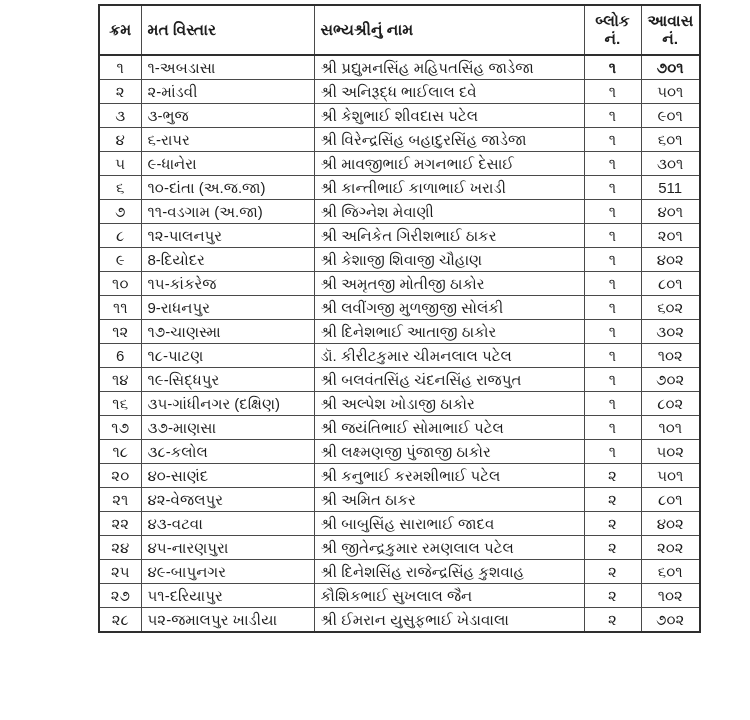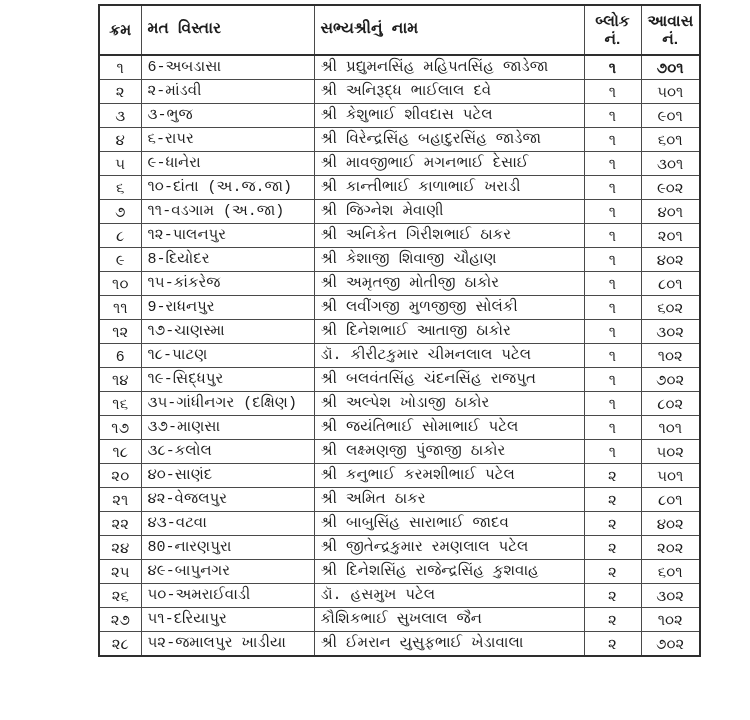--- a/index.html
+++ b/index.html
@@ -45,21 +45,21 @@
     height: 21px;
     white-space: nowrap;
     vertical-align: middle;
   }
   .col-serial   { width: 42px;  }
   .col-const    { width: 173px; }
   .col-name     { width: 270px; }
   .col-block    { width: 57px;  }
   .col-res      { width: 59px;  }
   .c  { text-align: center; }
-  .l  { text-align: left; font-family: Liberation Mono, monospace; }
+  .l  { text-align: left; }
   th.wrapable { white-space: normal; }
   td.bold { font-weight: bold; }
 </style>
 </head>
 <body>
 
 <div class="sheet">
   <table class="roster">
     <colgroup>
       <col class="col-serial">
@@ -73,21 +73,21 @@
         <th class="c">ક્રમ</th>
         <th class="l">મત વિસ્તાર</th>
         <th class="l">સભ્યશ્રીનું નામ</th>
         <th class="c wrapable">બ્લોક નં.</th>
         <th class="c wrapable">આવાસ નં.</th>
       </tr>
     </thead>
     <tbody>
         <tr>
       <td class="c">૧</td>
-      <td class="l">6-અબડાસા</td>
+      <td class="l">૧-અબડાસા</td>
       <td class="l">શ્રી પ્રદ્યુમનસિંહ મહિપતસિંહ જાડેજા</td>
       <td class="c bold">૧</td>
       <td class="c bold">૭૦૧</td>
     </tr>
         <tr>
       <td class="c">૨</td>
       <td class="l">૨-માંડવી</td>
       <td class="l">શ્રી અનિરૂદ્ધ ભાઈલાલ દવે</td>
       <td class="c">૧</td>
       <td class="c">૫૦૧</td>
@@ -111,21 +111,21 @@
       <td class="l">૯-ધાનેરા</td>
       <td class="l">શ્રી માવજીભાઈ મગનભાઈ દેસાઈ</td>
       <td class="c">૧</td>
       <td class="c">૩૦૧</td>
     </tr>
         <tr>
       <td class="c">૬</td>
       <td class="l">૧૦-દાંતા (અ.જ.જા)</td>
       <td class="l">શ્રી કાન્તીભાઈ કાળાભાઈ ખરાડી</td>
       <td class="c">૧</td>
-      <td class="c">૯૦૨</td>
+      <td class="c">511</td>
     </tr>
         <tr>
       <td class="c">૭</td>
       <td class="l">૧૧-વડગામ (અ.જા)</td>
       <td class="l">શ્રી જિગ્નેશ મેવાણી</td>
       <td class="c">૧</td>
       <td class="c">૪૦૧</td>
     </tr>
         <tr>
       <td class="c">૮</td>
@@ -213,38 +213,31 @@
     </tr>
         <tr>
       <td class="c">૨૨</td>
       <td class="l">૪૩-વટવા</td>
       <td class="l">શ્રી બાબુસિંહ સારાભાઈ જાદવ</td>
       <td class="c">૨</td>
       <td class="c">૪૦૨</td>
     </tr>
         <tr>
       <td class="c">૨૪</td>
-      <td class="l">80-નારણપુરા</td>
+      <td class="l">૪૫-નારણપુરા</td>
       <td class="l">શ્રી જીતેન્દ્રકુમાર રમણલાલ પટેલ</td>
       <td class="c">૨</td>
       <td class="c">૨૦૨</td>
     </tr>
         <tr>
       <td class="c">૨૫</td>
       <td class="l">૪૯-બાપુનગર</td>
       <td class="l">શ્રી દિનેશસિંહ રાજેન્દ્રસિંહ કુશવાહ</td>
       <td class="c">૨</td>
       <td class="c">૬૦૧</td>
-    </tr>
-        <tr>
-      <td class="c">૨૬</td>
-      <td class="l">૫૦-અમરાઈવાડી</td>
-      <td class="l">ડૉ. હસમુખ પટેલ</td>
-      <td class="c">૨</td>
-      <td class="c">૩૦૨</td>
     </tr>
         <tr>
       <td class="c">૨૭</td>
       <td class="l">૫૧-દરિયાપુર</td>
       <td class="l">કૌશિકભાઈ સુખલાલ જૈન</td>
       <td class="c">૨</td>
       <td class="c">૧૦૨</td>
     </tr>
         <tr>
       <td class="c">૨૮</td>

